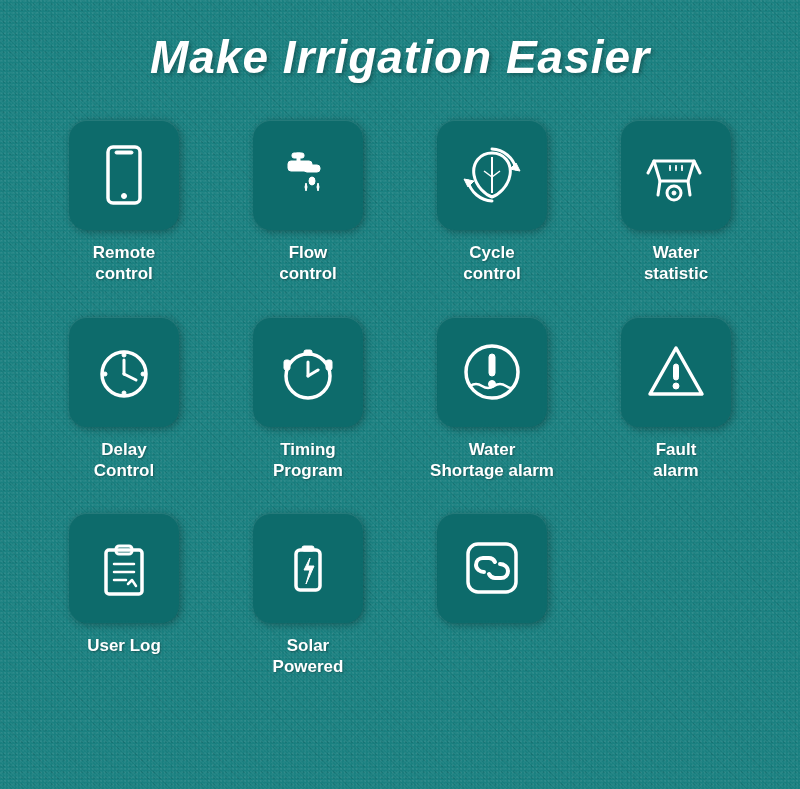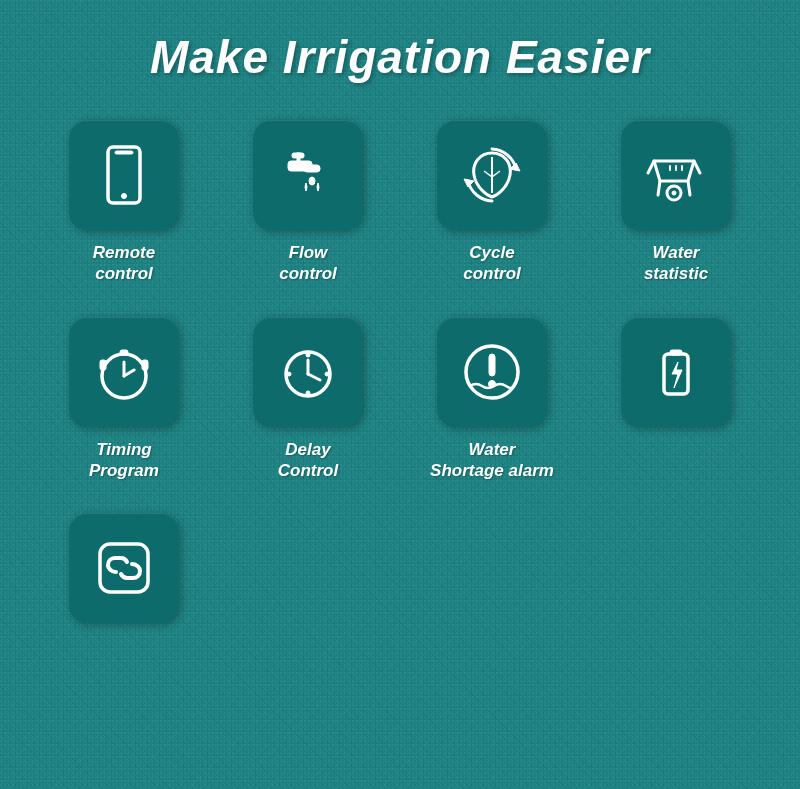--- a/index.html
+++ b/index.html
@@ -66,21 +66,20 @@
       row-gap: 32px;
       justify-content: center;
     }
 
     .item {
       display: flex;
       flex-direction: column;
       align-items: center;
       gap: 12px;
       cursor: pointer;
-      font-style: italic;
     }
 
     .icon-box {
       width: 110px;
       height: 110px;
       background-color: #0d6b6b;
       border-radius: 18px;
       display: flex;
       align-items: center;
       justify-content: center;
@@ -181,79 +180,109 @@
           <path d="M32 22 Q33 25 32 28 Q31 25 32 22" fill="white"></path>
           <path d="M38 22 Q39 25 38 28 Q37 25 38 22" fill="white"></path>
         </svg>
       </div>
       <span class="item-label">Water<br>statistic</span>
     </div>
 
     <div class="item">
       <div class="icon-box">
         <svg viewBox="0 0 64 64">
-          <circle cx="32" cy="36" r="22" fill="none" stroke="white" stroke-width="3.5"></circle>
-          <line x1="32" y1="36" x2="32" y2="22" stroke="white" stroke-width="3" stroke-linecap="round"></line>
-          <line x1="32" y1="36" x2="42" y2="30" stroke="white" stroke-width="3" stroke-linecap="round"></line>
-
-          <rect x="28" y="10" width="8" height="5" rx="2" fill="white"></rect>
-
-          <rect x="8" y="20" width="6" height="10" rx="2" fill="white"></rect>
-          <rect x="50" y="20" width="6" height="10" rx="2" fill="white"></rect>
-        </svg>
-      </div>
-      <span class="item-label">Timing<br>Program</span>
-    </div>
-
-    <div class="item">
-      <div class="icon-box">
-        <svg viewBox="0 0 64 64">
           <circle cx="32" cy="34" r="22" fill="none" stroke="white" stroke-width="3.5"></circle>
           <line x1="32" y1="34" x2="32" y2="20" stroke="white" stroke-width="3" stroke-linecap="round"></line>
           <line x1="32" y1="34" x2="44" y2="40" stroke="white" stroke-width="3" stroke-linecap="round"></line>
 
           <circle cx="32" cy="15" r="2" fill="white"></circle>
           <circle cx="32" cy="53" r="2" fill="white"></circle>
           <circle cx="13" cy="34" r="2" fill="white"></circle>
           <circle cx="51" cy="34" r="2" fill="white"></circle>
 
           <line x1="28" y1="12" x2="36" y2="12" stroke="white" stroke-width="2.5" stroke-linecap="round"></line>
         </svg>
       </div>
       <span class="item-label">Delay<br>Control</span>
     </div>
 
     <div class="item">
       <div class="icon-box">
         <svg viewBox="0 0 64 64">
+          <circle cx="32" cy="36" r="22" fill="none" stroke="white" stroke-width="3.5"></circle>
+          <line x1="32" y1="36" x2="32" y2="22" stroke="white" stroke-width="3" stroke-linecap="round"></line>
+          <line x1="32" y1="36" x2="42" y2="30" stroke="white" stroke-width="3" stroke-linecap="round"></line>
+
+          <rect x="28" y="10" width="8" height="5" rx="2" fill="white"></rect>
+
+          <rect x="8" y="20" width="6" height="10" rx="2" fill="white"></rect>
+          <rect x="50" y="20" width="6" height="10" rx="2" fill="white"></rect>
+        </svg>
+      </div>
+      <span class="item-label">Timing<br>Program</span>
+    </div>
+
+    <div class="item">
+      <div class="icon-box">
+        <svg viewBox="0 0 64 64">
 
           <circle cx="32" cy="32" r="26" fill="none" stroke="white" stroke-width="3.5"></circle>
 
           <rect x="29" y="14" width="6" height="22" rx="3" fill="white"></rect>
 
           <circle cx="32" cy="44" r="3.5" fill="white"></circle>
 
           <path d="M10 46 Q16 42 22 46 Q28 50 34 46 Q40 42 46 46 Q52 50 54 46" fill="none" stroke="white" stroke-width="2.5" stroke-linecap="round"></path>
         </svg>
       </div>
       <span class="item-label">Water<br>Shortage alarm</span>
     </div>
 
-
+    <div class="item">
+      <div class="icon-box">
+        <svg viewBox="0 0 64 64">
+
+          <path d="M32 8 L58 54 L6 54 Z" fill="none" stroke="white" stroke-width="3.5" stroke-linejoin="round"></path>
+
+          <rect x="29.5" y="24" width="5" height="16" rx="2.5" fill="white"></rect>
+          <circle cx="32" cy="46" r="3" fill="white"></circle>
+        </svg>
+      </div>
+      <span class="item-label">Fault<br>alarm</span>
+    </div>
+
+    <div class="item">
+      <div class="icon-box">
+        <svg viewBox="0 0 64 64">
+
+          <rect x="14" y="14" width="36" height="44" rx="3" fill="none" stroke="white" stroke-width="3.5"></rect>
+
+          <rect x="24" y="10" width="16" height="8" rx="3" fill="none" stroke="white" stroke-width="3"></rect>
+
+          <line x1="22" y1="28" x2="42" y2="28" stroke="white" stroke-width="2.5" stroke-linecap="round"></line>
+          <line x1="22" y1="36" x2="42" y2="36" stroke="white" stroke-width="2.5" stroke-linecap="round"></line>
+          <line x1="22" y1="44" x2="34" y2="44" stroke="white" stroke-width="2.5" stroke-linecap="round"></line>
+
+          <path d="M36 48 L40 44 L44 50" fill="none" stroke="white" stroke-width="2.5" stroke-linecap="round" stroke-linejoin="round"></path>
+        </svg>
+      </div>
+      <span class="item-label">User Log</span>
+    </div>
 
     <div class="item">
       <div class="icon-box">
         <svg viewBox="0 0 64 64">
 
           <rect x="20" y="14" width="24" height="40" rx="4" fill="none" stroke="white" stroke-width="3.5"></rect>
           <rect x="26" y="10" width="12" height="5" rx="2" fill="white"></rect>
 
           <path d="M34 22 L28 34 L34 34 L30 48 L38 30 L32 30 Z" fill="white"></path>
         </svg>
       </div>
+      <span class="item-label">Solar<br>Powered</span>
     </div>
 
 
     <div class="item">
       <div class="icon-box">
         <svg viewBox="0 0 64 64">
 
           <rect x="8" y="8" width="48" height="48" rx="10" fill="none" stroke="white" stroke-width="3.5"></rect>
 
           <path d="M24 36 C20 36 16 33 16 29 C16 25 19 22 23 22 L29 22 C32 22 34 24 35 26" fill="none" stroke="white" stroke-width="4" stroke-linecap="round"></path>

